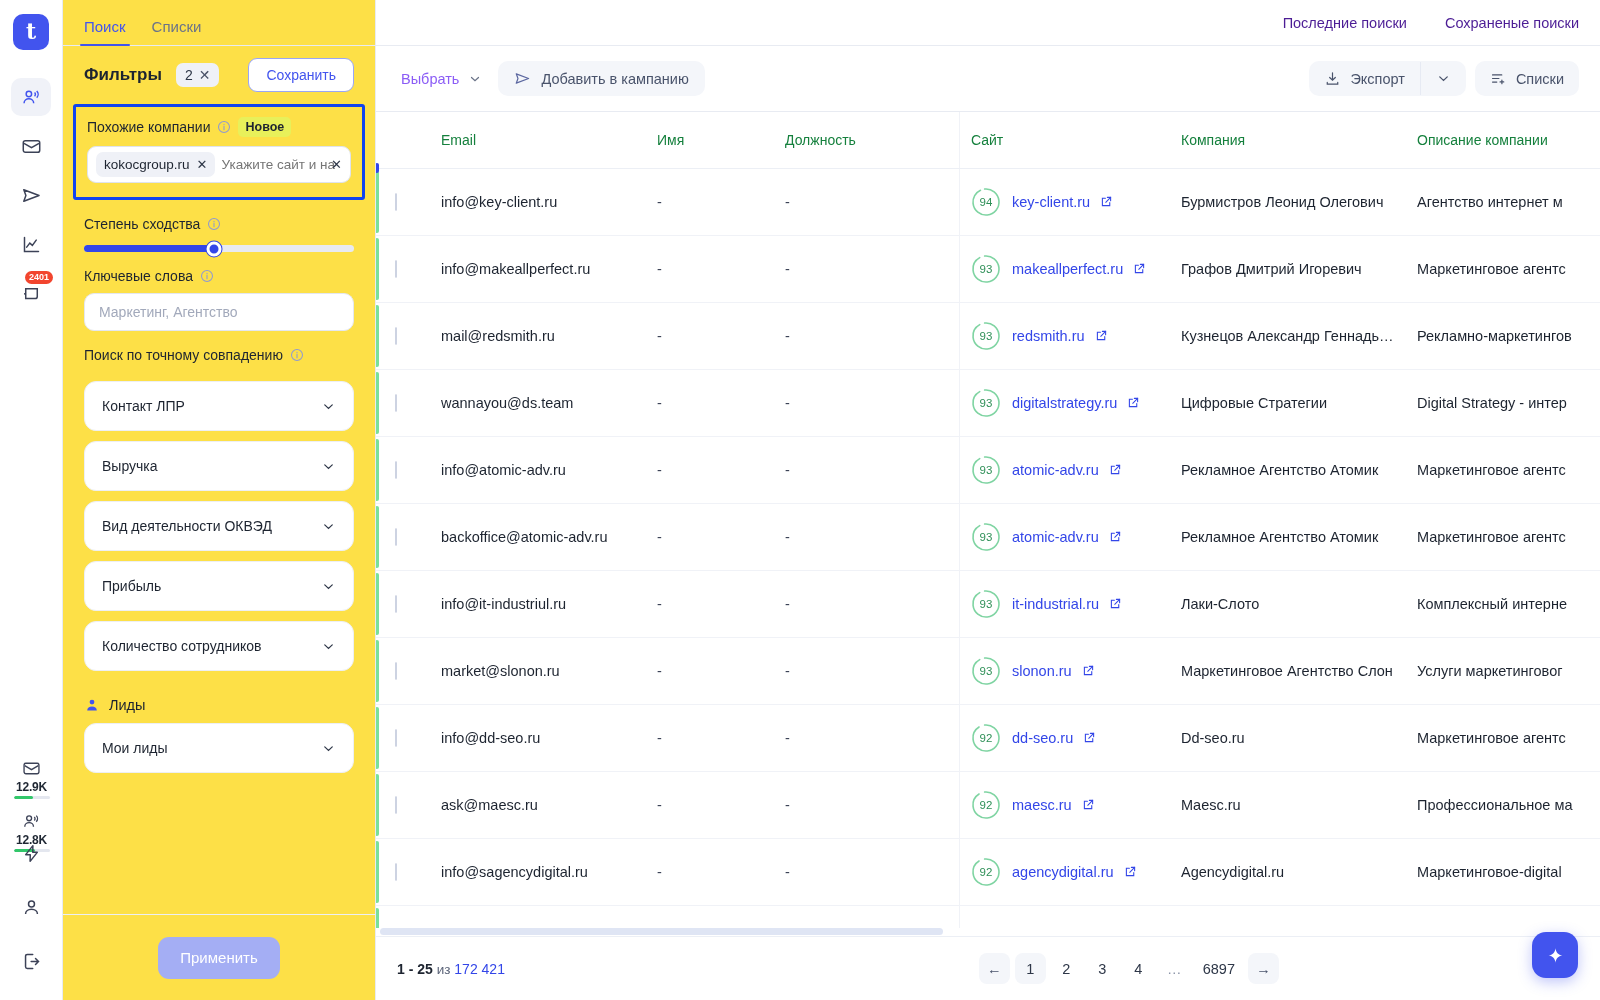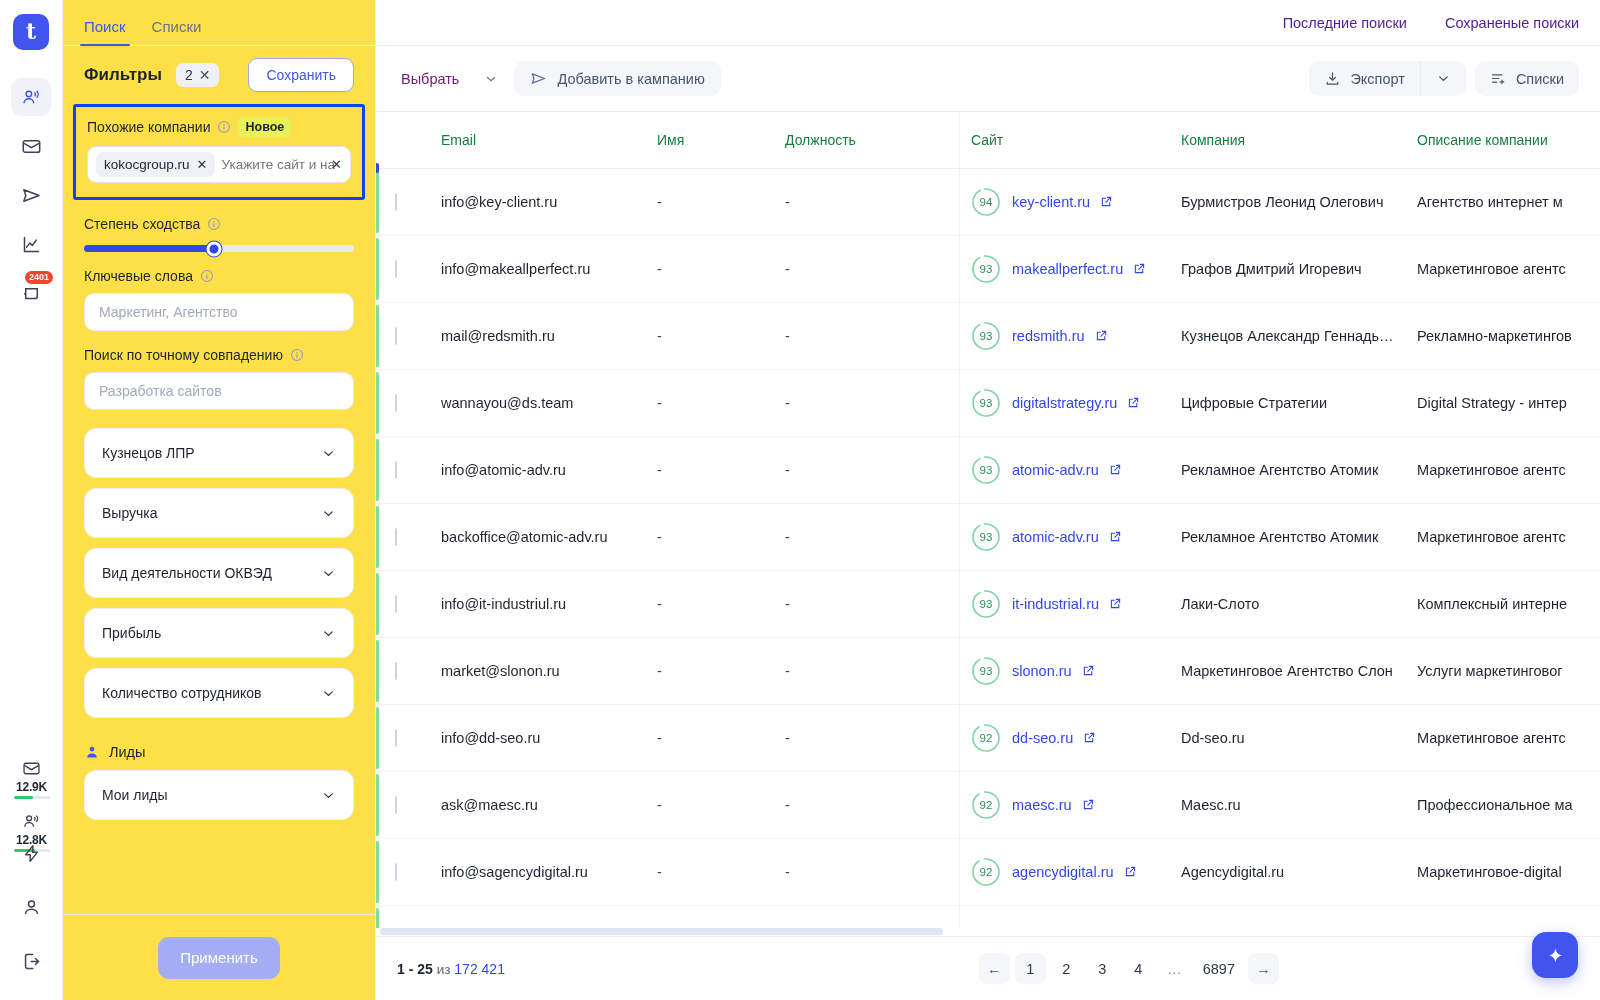--- a/index.html
+++ b/index.html
@@ -114,22 +114,22 @@
 
   
   .main { flex: 1; height: 1000px; display: flex; flex-direction: column;
           position: relative; background: #fff; min-width: 0; }
   .top-links { height: 46px; border-bottom: 1px solid #e8ebf2; display: flex;
                align-items: center; justify-content: flex-end; gap: 38px; padding-right: 21px; }
   .top-link { color: #4c1d95; font-size: 14.5px; }
 
   .toolbar { height: 66px; border-bottom: 1px solid #e8ebf2; display: flex;
              align-items: center; padding: 0 21px; gap: 12px; }
-  .tb-select { display: flex; align-items: center; gap: 25px; font-size: 14.5px;
-               color: #701a75; padding: 7px 4px; }
+  .tb-select { display: flex; align-items: center; gap: 9px; font-size: 14.5px;
+               color: #8b5cf6; padding: 7px 4px; }
   .tb-chip { display: flex; align-items: center; gap: 10px; background: #f4f6fa;
              border-radius: 10px; padding: 9px 16px; font-size: 14.5px; color: #49536b; }
   .tb-right { margin-left: auto; display: flex; align-items: center; gap: 9px; }
   .tb-grp { display: flex; align-items: center; background: #f4f6fa; border-radius: 10px; }
   .tb-grp > .g { display:flex; align-items:center; gap:9px; padding: 9px 15px;
                  font-size: 14.5px; color: #49536b; }
   .tb-grp > .g + .g { border-left: 1px solid #e6eaf3; }
 
   
   .tbl-wrap { flex: 1; overflow: hidden; position: relative; }
@@ -341,26 +341,25 @@
       </div>
 
       <div class="f-block">
         <div class="f-label">
           <span>Поиск по точному совпадению</span>
           <svg class="info-i" viewBox="0 0 24 24" fill="none" stroke="#8f9ad0" stroke-width="1.8">
             <circle cx="12" cy="12" r="9.4"></circle>
               <path d="M12 10.6v6.2M12 7.3v.9" stroke-linecap="round"></path>
           </svg>
         </div>
-        <input class="txt-input" readonly="" placeholder="Разработка сайтов" style="">
       </div>
 
       <div style="margin-top:18px">
         <div class="accordion">
-          <span>Кузнецов ЛПР</span>
+          <span>Контакт ЛПР</span>
           <svg class="chev" width="15" height="15" viewBox="0 0 24 24" fill="none" stroke="#2e3748" stroke-width="2" stroke-linecap="round">
               <path d="M6 9.4l6 5.6 6-5.6"></path>
             </svg>
         </div>
         <div class="accordion">
           <span>Выручка</span>
           <svg class="chev" width="15" height="15" viewBox="0 0 24 24" fill="none" stroke="#2e3748" stroke-width="2" stroke-linecap="round">
               <path d="M6 9.4l6 5.6 6-5.6"></path>
             </svg>
         </div>

